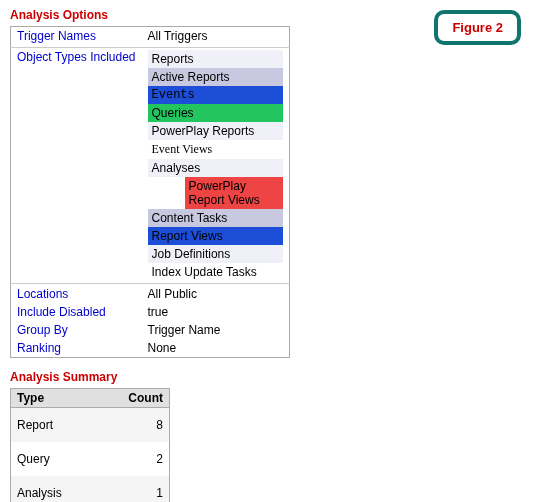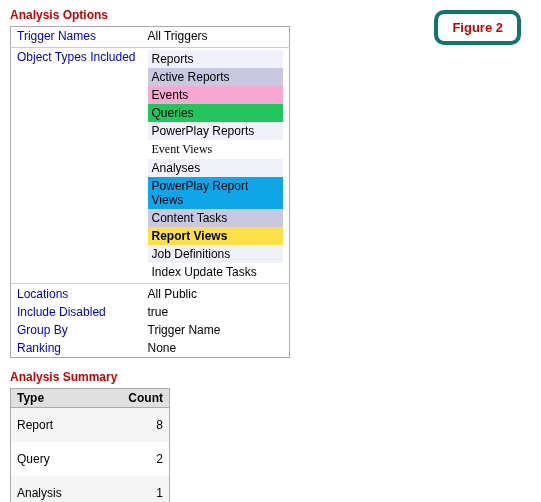--- a/index.html
+++ b/index.html
@@ -152,28 +152,28 @@
       <tr class="trigger-names-row">
         <td class="label-cell">Trigger Names</td>
         <td class="value-cell">All Triggers</td>
       </tr>
       <tr>
         <td class="label-cell">Object Types Included</td>
         <td class="value-cell">
           <ul class="object-types-list">
           <li style="background: rgb(240, 240, 248);">Reports</li>
               <li class="highlighted-row">Active Reports</li>
-              <li style="background: #f9a8d4;">Events</li>
+              <li style="background: #1d4ed8; font-family: Liberation Mono, monospace;">Events</li>
               <li style="background: #22c55e;">Queries</li>
               <li style="background: rgb(240, 240, 248);">PowerPlay Reports</li>
               <li style="background: rgb(255, 255, 255); font-family: Liberation Serif, serif;">Event Views</li>
               <li style="background: rgb(240, 240, 248);">Analyses</li>
-              <li style="background: #0ea5e9;">PowerPlay Report Views</li>
+              <li style="background: #ef4444; margin-left: 37px;">PowerPlay Report Views</li>
               <li class="highlighted-row">Content Tasks</li>
-              <li style="background: #fde047; font-weight: bold;">Report Views</li>
+              <li style="background: #1d4ed8;">Report Views</li>
               <li style="background: rgb(240, 240, 248);">Job Definitions</li>
               <li style="background: rgb(255, 255, 255);">Index Update Tasks</li>
             </ul>
         </td>
       </tr>
       <tr class="locations-row">
         <td class="label-cell">Locations</td>
         <td class="value-cell">All Public</td>
       </tr>
       <tr>

